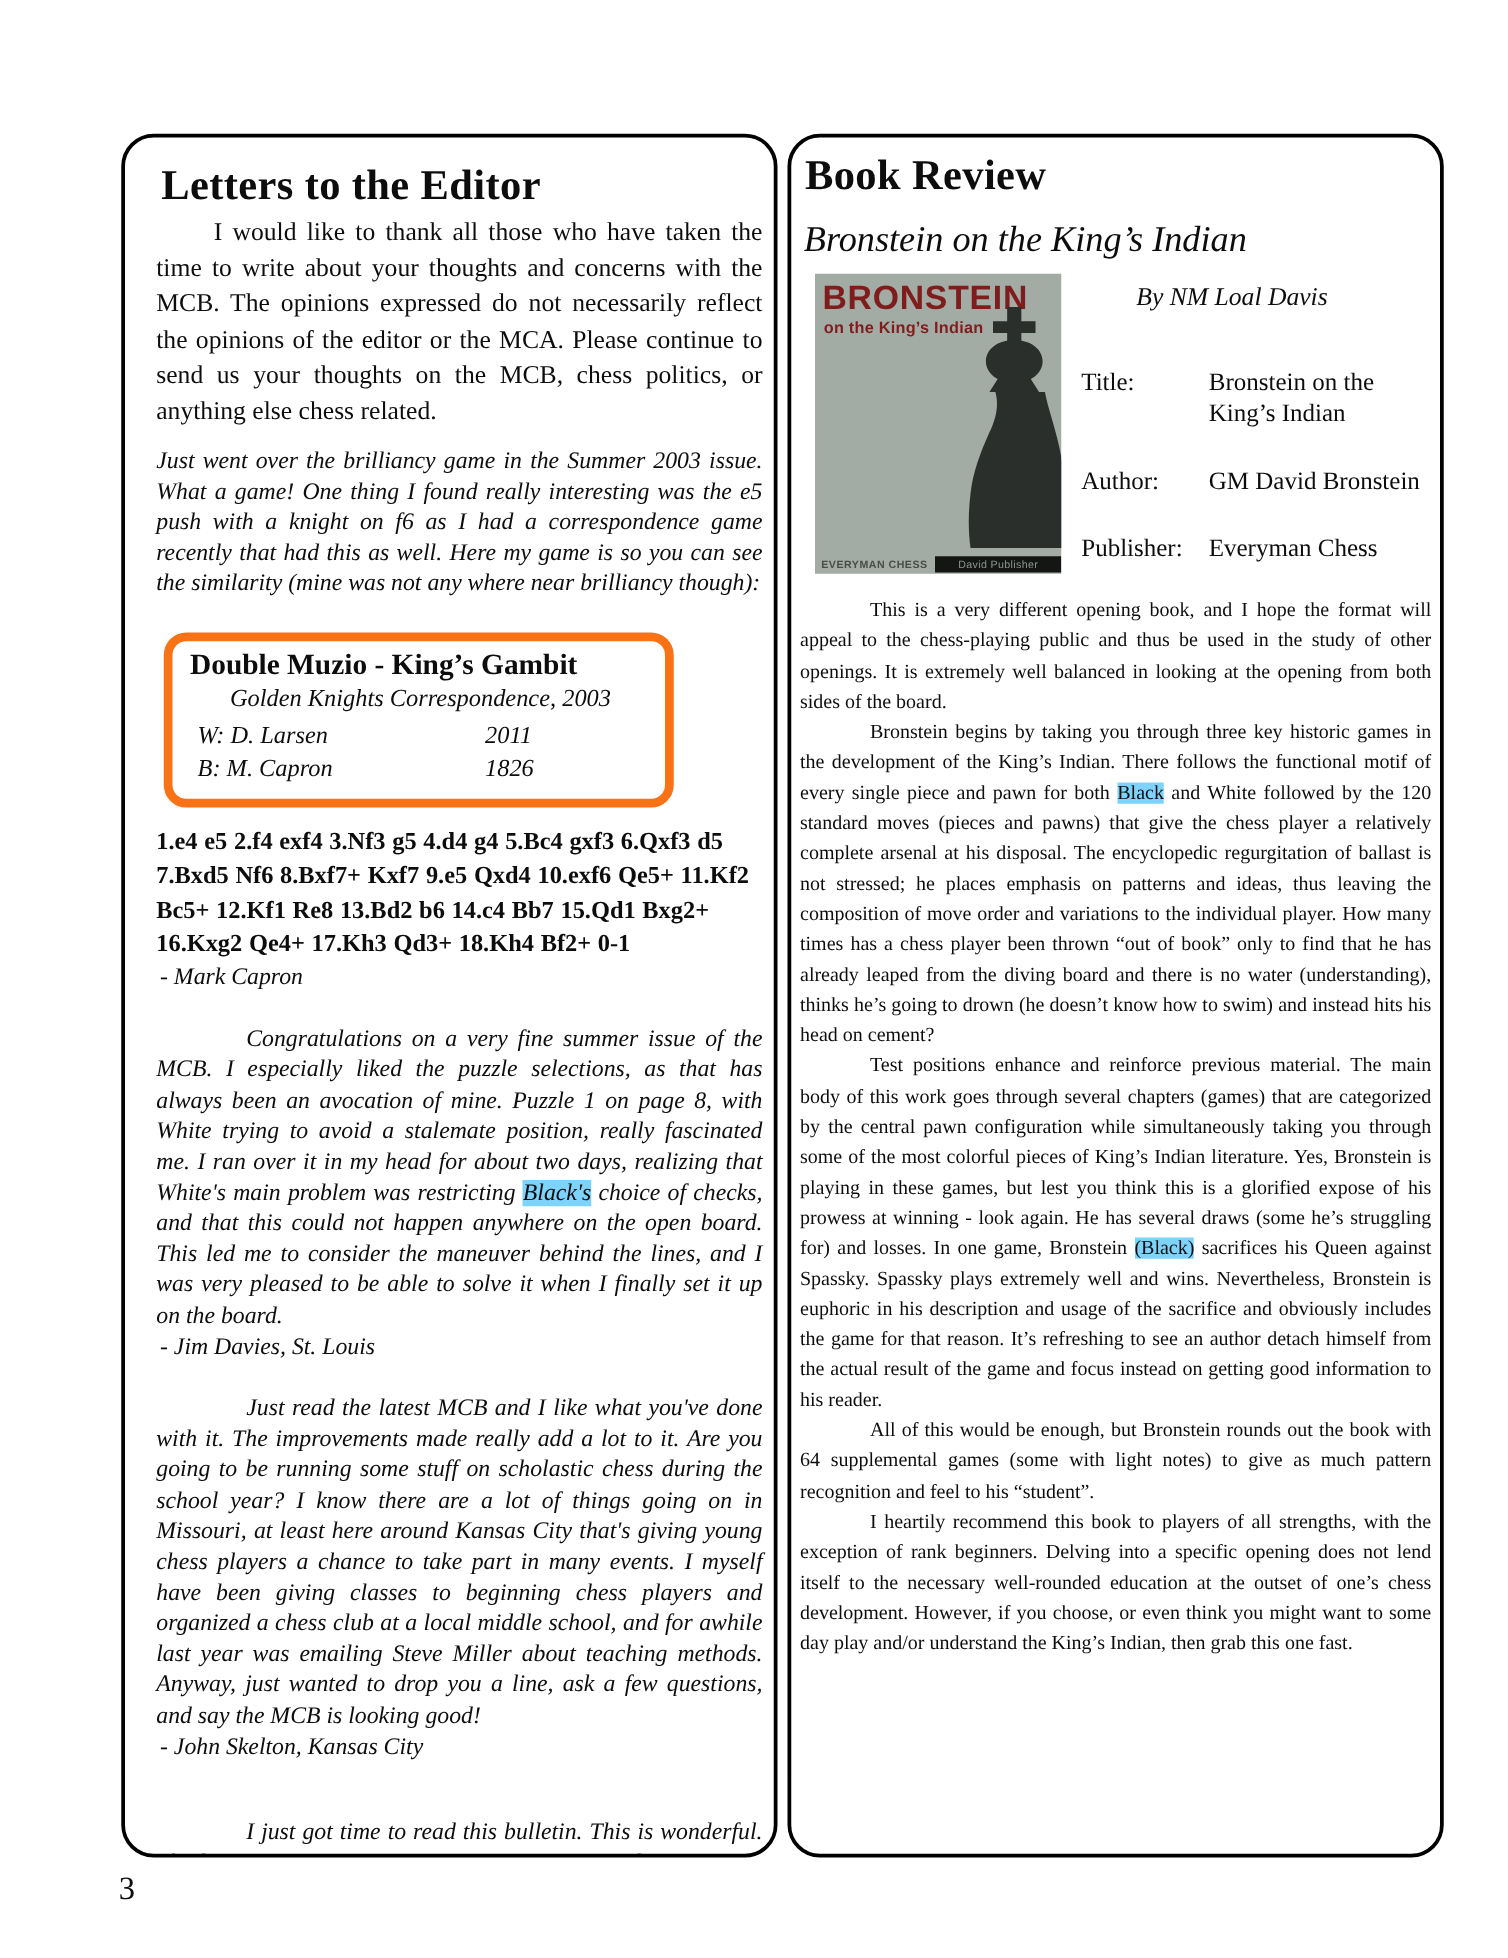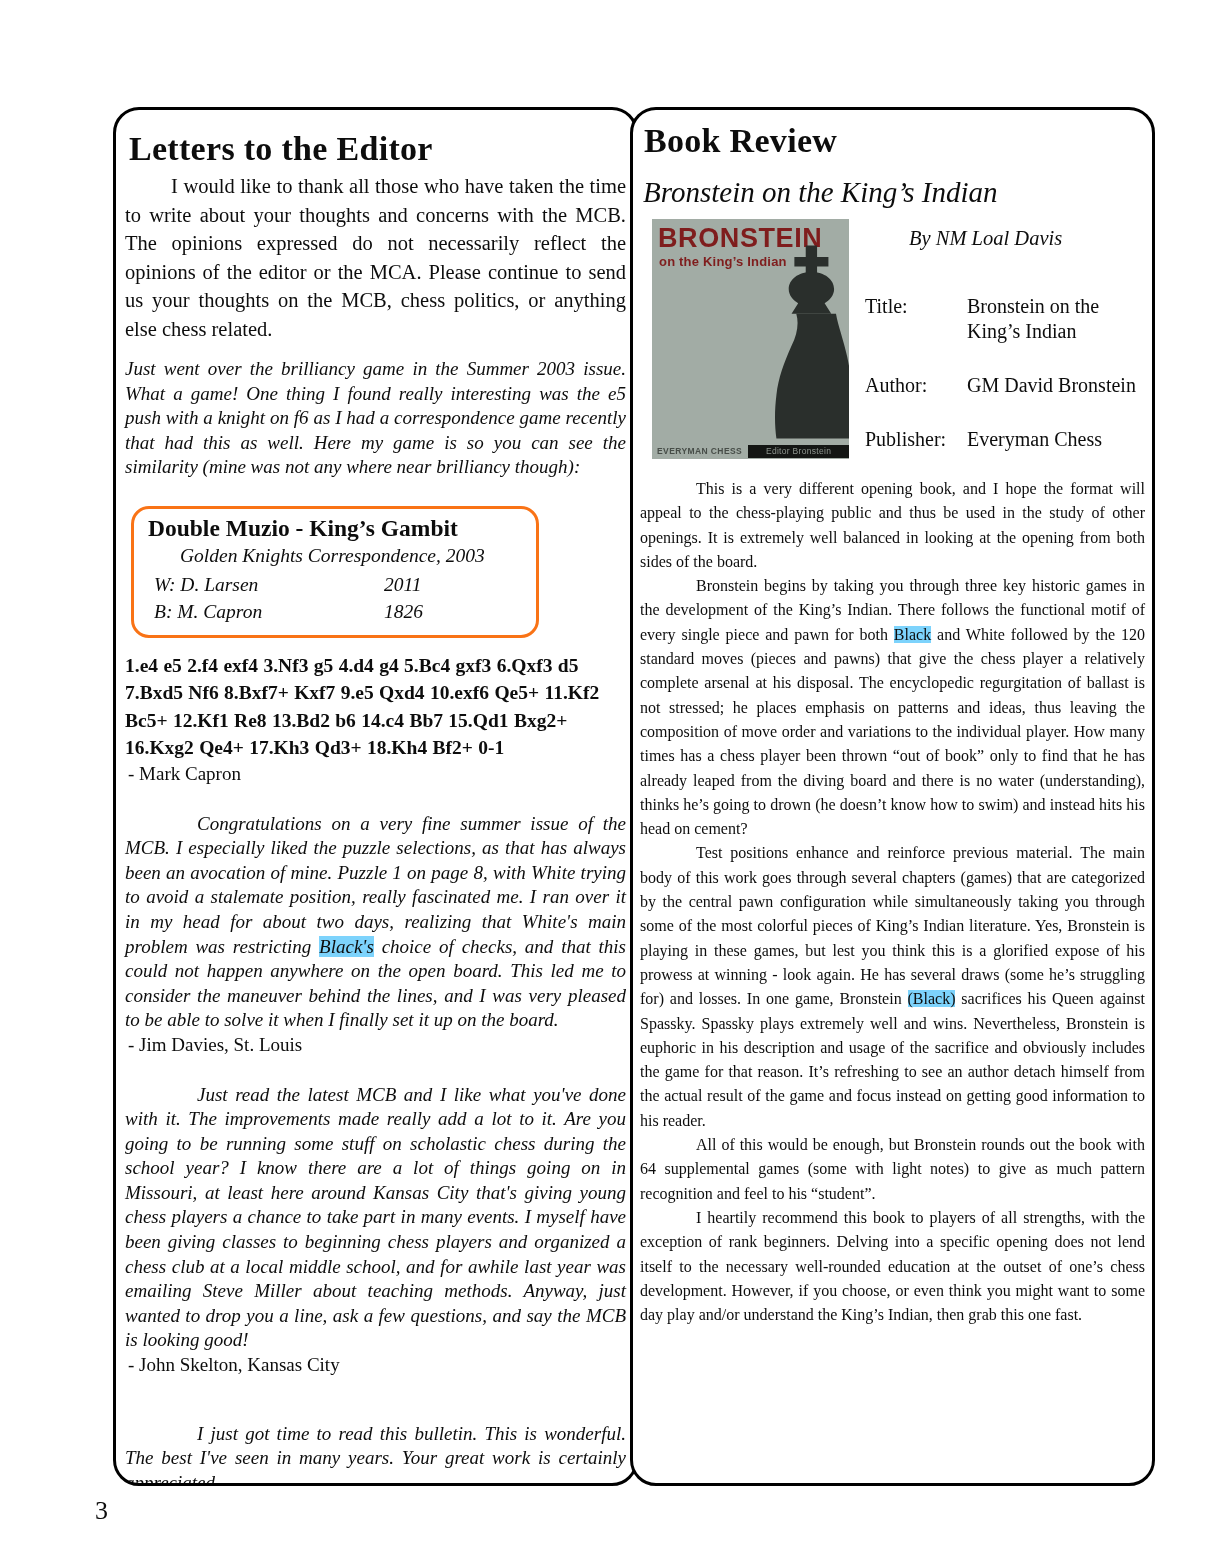--- a/index.html
+++ b/index.html
@@ -1,37 +1,37 @@
 <!DOCTYPE html>
 <html><head>
 <meta charset="utf-8">
 <style>
   * { box-sizing: border-box; }
   html,body { margin:0; padding:0; background:#ffffff; }
   .page { position:relative; width:1206px; height:1566px; background:#fff;
           font-family:"Liberation Serif","DejaVu Serif",serif; color:#0d0d0d; }
   .panel { position:absolute; top:107px; height:1379px; background:#fff;
            border:3px solid #000; border-radius:26px; overflow:hidden; }
-  .panel.left  { left:113px;  width:525px; padding:12px 9px 10px 9px; }
+  .panel.left  { left:97px;  width:525px; padding:12px 9px 10px 25px; }
   .panel.right { left:630px; width:525px; padding:8px 7px 10px 7px; }
 
   h1.sec-title { font-size:34px; font-weight:bold; margin:8px 0 4px 4px; letter-spacing:.3px; }
   .panel.right h1.sec-title { margin-top:4px; }
   h2.review-subtitle { font-size:29px; font-weight:normal; font-style:italic; margin:16px 0 10px 3px; }
 
   p { margin:0; }
   .intro { font-size:20.5px; line-height:28.5px; text-align:justify; text-indent:46px; margin-top:4px; }
   .letter { font-style:italic; font-size:19px; line-height:24.6px; text-align:justify; }
   .letter.first { margin-top:14px; }
   .letter.indent { text-indent:72px; }
   .letter.gap1 { margin-top:25px; }
   .letter.gap2 { margin-top:44px; }
-  .sig { font-size:19px; line-height:24.6px; padding-left:3px; }
+  .sig { font-style:italic; font-size:19px; line-height:24.6px; padding-left:3px; }
 
-  .gamebox { width:408px; border:3px solid #f97316; border-radius:18px;
+  .gamebox { width:408px; border:7px solid #f97316; border-radius:18px;
              margin:26px 0 0 6px; padding:6px 12px 10px 14px; }
   .game-title { font-size:23.5px; font-weight:bold; }
   .game-event { font-style:italic; font-size:19.5px; margin:3px 0 4px 32px; }
   .game-row   { display:grid; grid-template-columns:230px 1fr; font-style:italic;
                 font-size:19.5px; line-height:27px; padding-left:6px; }
   .moves { font-weight:bold; font-size:19.5px; line-height:27.5px; margin-top:14px; word-spacing:.5px; }
   .hl { background:#7dd3fc; }
 
   .review-header { display:flex; margin-top:8px; }
   .cover { position:relative; width:197px; height:240px; background:#a2aca5;
@@ -105,21 +105,21 @@
         <div class="cover-sub">on the King’s Indian</div>
         <svg class="king" viewBox="0 0 110 210" xmlns="http://www.w3.org/2000/svg">
           <g fill="#2a2f2c">
             <path d="M60 2 h12 v12 h12 v10 h-12 v10 h-12 v-10 h-12 v-10 h12 z"></path>
             <path d="M66 30 c14 0 24 8 24 18 0 7 -5 12 -10 15 l7 11 -42 0 7 -11 c-5 -3 -10 -8 -10 -15 0 -10 10 -18 24 -18 z"></path>
             <path d="M50 74 c3 10 1 22 -5 34 -8 18 -14 34 -16 52 -2 16 -2 32 0 46 l81 0 c2 -30 0 -58 -6 -86 -4 -18 -10 -34 -12 -46 z"></path>
           </g>
         </svg>
         <div class="cover-strip">
           <span class="strip-pub">EVERYMAN CHESS</span>
-          <span class="strip-author">Editor Bronstein</span>
+          <span class="strip-author">David Publisher</span>
         </div>
       </div>
 
       <div class="review-meta">
         <div class="byline">By NM Loal Davis</div>
         <div class="info-grid">
           <span>Title:</span>
           <span>Bronstein on the King’s Indian</span>
           <span>Author:</span>
           <span>GM David Bronstein</span>

